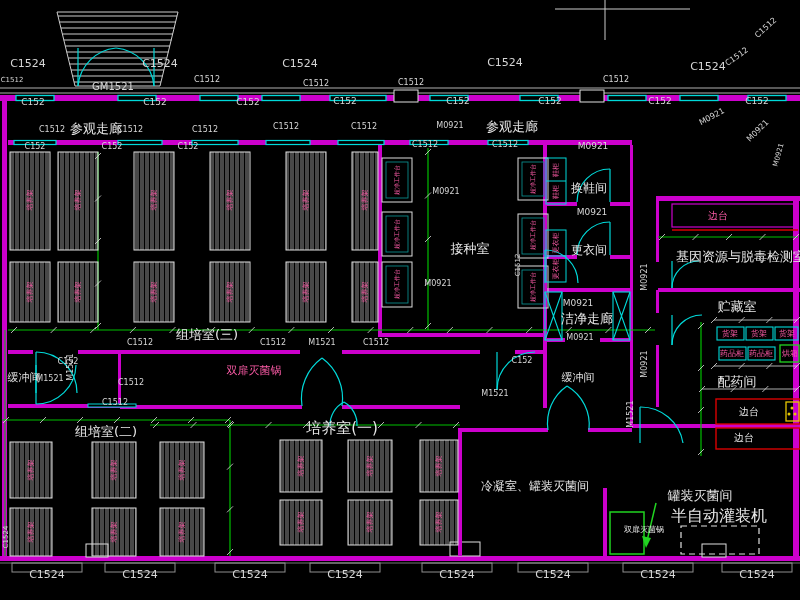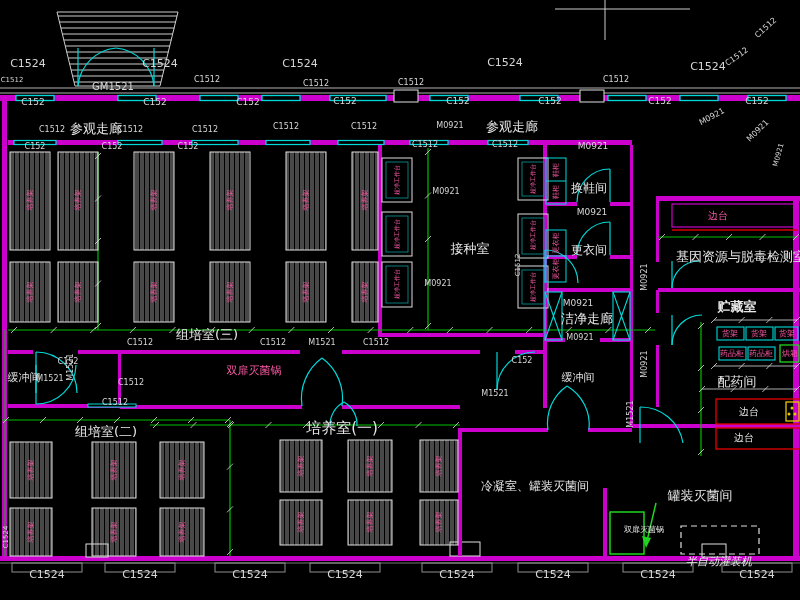--- a/index.html
+++ b/index.html
@@ -381,37 +381,37 @@
       <div class="lbl code" style="left: 592px; top: 212px; font-size: 9px; transform: translate(-50%, -50%);">M0921</div>
       <div class="lbl room" style="left: 589px; top: 250px; font-size: 12px; transform: translate(-50%, -50%);">更衣间</div>
       <div class="lbl code" style="left: 578px; top: 303px; font-size: 9px; transform: translate(-50%, -50%);">M0921</div>
       <div class="lbl room" style="left: 587px; top: 318px; font-size: 13px; transform: translate(-50%, -50%);">洁净走廊</div>
       <div class="lbl code" style="left: 580px; top: 338px; font-size: 8px; transform: translate(-50%, -50%);">M0921</div>
       <div class="lbl room" style="left: 470px; top: 248px; font-size: 13px; transform: translate(-50%, -50%);">接种室</div>
       <div class="lbl code" style="left: 446px; top: 192px; font-size: 8px; transform: translate(-50%, -50%);">M0921</div>
       <div class="lbl code" style="left: 438px; top: 284px; font-size: 8px; transform: translate(-50%, -50%);">M0921</div>
       <div class="lbl code" style="left: 518px; top: 265px; font-size: 7px; transform: translate(-50%, -50%) rotate(-90deg);">C1512</div>
       <div class="lbl room" style="left: 741px; top: 256px; font-size: 13px; transform: translate(-50%, -50%);">基因资源与脱毒检测室</div>
-      <div class="lbl room" style="left: 737px; top: 306px; font-size: 13px; transform: translate(-50%, -50%); font-weight: bold;">贮藏室</div>
+      <div class="lbl room" style="left: 737px; top: 306px; font-size: 13px; transform: translate(-50%, -50%);">贮藏室</div>
       <div class="lbl equip" style="left: 718px; top: 216px; font-size: 10px; transform: translate(-50%, -50%);">边台</div>
       <div class="lbl code" style="left: 645px; top: 277px; font-size: 8px; transform: translate(-50%, -50%) rotate(-90deg);">M0921</div>
       <div class="lbl code" style="left: 645px; top: 364px; font-size: 8px; transform: translate(-50%, -50%) rotate(-90deg);">M0921</div>
       <div class="lbl code" style="left: 631px; top: 414px; font-size: 8px; transform: translate(-50%, -50%) rotate(-90deg);">M1521</div>
       <div class="lbl equip" style="left: 730px; top: 334px; font-size: 8px; transform: translate(-50%, -50%);">货架</div>
       <div class="lbl equip" style="left: 759px; top: 334px; font-size: 8px; transform: translate(-50%, -50%);">货架</div>
       <div class="lbl equip" style="left: 787px; top: 334px; font-size: 8px; transform: translate(-50%, -50%);">货架</div>
       <div class="lbl equip" style="left: 732px; top: 354px; font-size: 8px; transform: translate(-50%, -50%);">药品柜</div>
       <div class="lbl equip" style="left: 761px; top: 354px; font-size: 8px; transform: translate(-50%, -50%);">药品柜</div>
       <div class="lbl equip" style="left: 790px; top: 354px; font-size: 8px; transform: translate(-50%, -50%);">烘箱</div>
       <div class="lbl room" style="left: 737px; top: 381px; font-size: 13px; transform: translate(-50%, -50%);">配药间</div>
       <div class="lbl room" style="left: 749px; top: 412px; font-size: 10px; transform: translate(-50%, -50%);">边台</div>
       <div class="lbl room" style="left: 744px; top: 438px; font-size: 10px; transform: translate(-50%, -50%);">边台</div>
       <div class="lbl room" style="left: 700px; top: 495px; font-size: 13px; transform: translate(-50%, -50%);">罐装灭菌间</div>
       <div class="lbl room" style="left: 644px; top: 530px; font-size: 8px; transform: translate(-50%, -50%);">双扉灭菌锅</div>
-      <div class="lbl room" style="left: 719px; top: 561px; font-size: 11px; transform: translate(-50%, -50%); font-style: italic;">半自动灌装机</div>
+      <div class="lbl room" style="left: 719px; top: 516px; font-size: 16px; transform: translate(-50%, -50%);">半自动灌装机</div>
       <div class="lbl room" style="left: 207px; top: 334px; font-size: 13px; transform: translate(-50%, -50%);">组培室(三)</div>
       <div class="lbl code" style="left: 140px; top: 343px; font-size: 8px; transform: translate(-50%, -50%);">C1512</div>
       <div class="lbl code" style="left: 273px; top: 343px; font-size: 8px; transform: translate(-50%, -50%);">C1512</div>
       <div class="lbl code" style="left: 322px; top: 343px; font-size: 8px; transform: translate(-50%, -50%);">M1521</div>
       <div class="lbl code" style="left: 376px; top: 343px; font-size: 8px; transform: translate(-50%, -50%);">C1512</div>
       <div class="lbl code" style="left: 68px; top: 362px; font-size: 8px; transform: translate(-50%, -50%);">C152</div>
       <div class="lbl code" style="left: 522px; top: 361px; font-size: 8px; transform: translate(-50%, -50%);">C152</div>
       <div class="lbl room" style="left: 24px; top: 377px; font-size: 11px; transform: translate(-50%, -50%);">缓冲间</div>
       <div class="lbl code" style="left: 50px; top: 379px; font-size: 8px; transform: translate(-50%, -50%);">M1521</div>
       <div class="lbl code" style="left: 71px; top: 367px; font-size: 8px; transform: translate(-50%, -50%) rotate(-90deg);">M1521</div>

